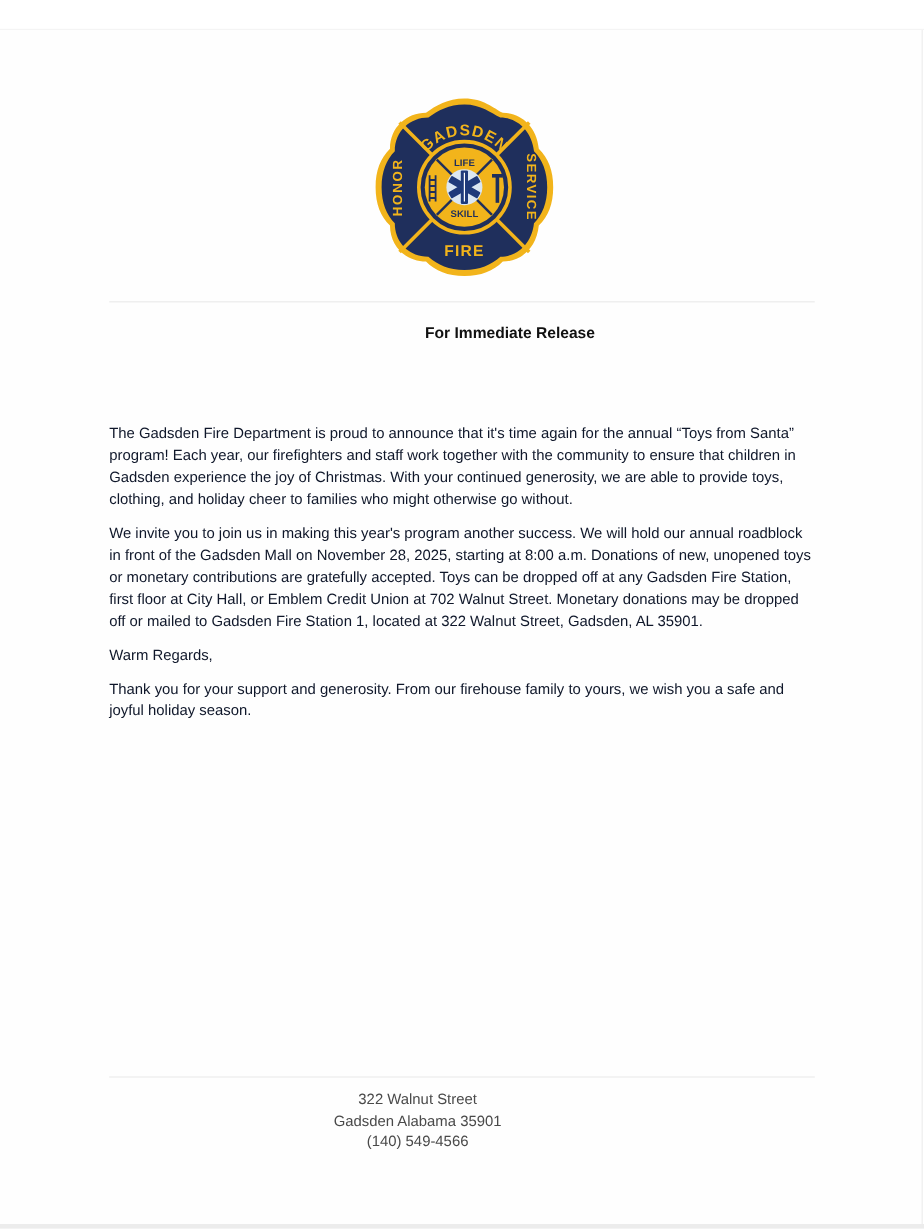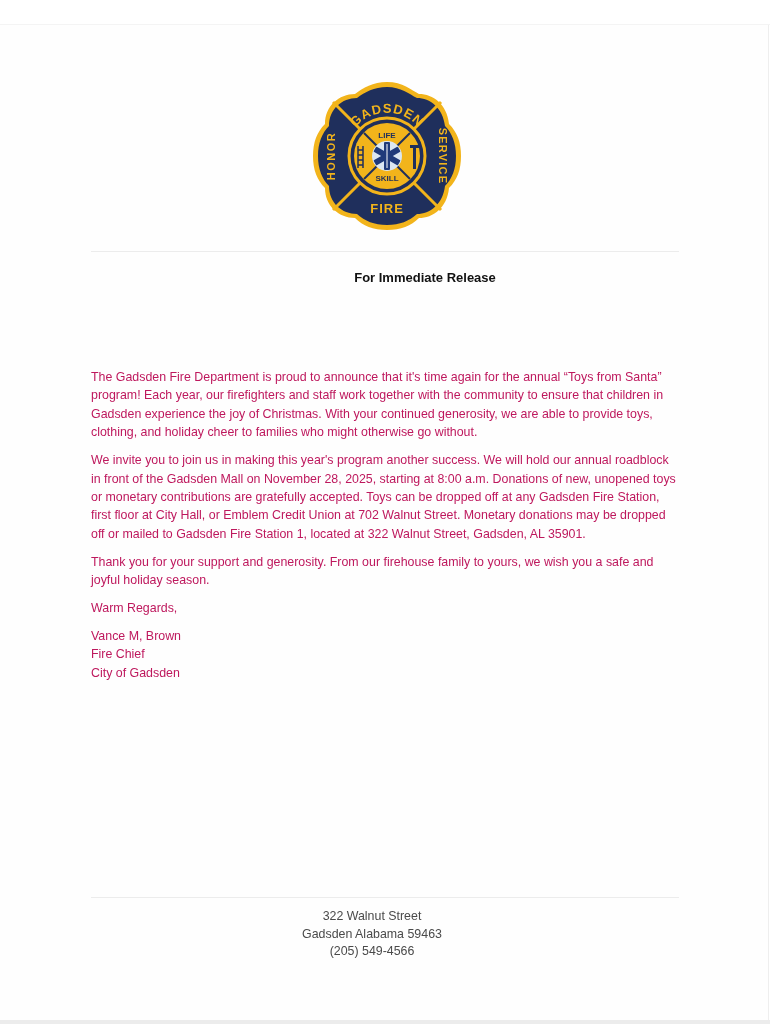--- a/index.html
+++ b/index.html
@@ -54,44 +54,43 @@
       left: 0; top: 270px;
       width: 770px;
       text-align: center;
       font-weight: bold;
       font-size: 13px;
       color: #111111;
       padding-left: 40px;
     }
     .body-text {
       position: absolute;
-      left: 91px; top: 368px;
+      left: 91px; top: 352px;
       width: 590px;
       font-size: 12.4px;
       line-height: 18.4px;
-      color: #be185d;
+      color: #0f172a;
     }
     .body-text p {
       margin: 0 0 9.5px 0;
     }
     .signature {
       margin-top: 0;
     }
     .signature div {
       line-height: 18.4px;
     }
     .footer {
       position: absolute;
       left: 0; top: 908px;
       width: 696px;
       text-align: center;
       font-size: 12.4px;
       line-height: 17.5px;
       color: #4a4a4a;
-      padding-left: 24px;
     }
   </style>
 </head>
 <body>
 
 <div class="top-strip"></div>
 
 <div class="page"></div>
 
 <div class="logo">
@@ -148,30 +147,25 @@
   </svg>
 </div>
 
 <div class="rule top"></div>
 
 <div class="release-title">For Immediate Release</div>
 
 <div class="body-text">
   <p>The Gadsden Fire Department is proud to announce that it's time again for the annual “Toys from Santa” program! Each year, our firefighters and staff work together with the community to ensure that children in Gadsden experience the joy of Christmas. With your continued generosity, we are able to provide toys, clothing, and holiday cheer to families who might otherwise go without.</p>
   <p>We invite you to join us in making this year's program another success. We will hold our annual roadblock in front of the Gadsden Mall on November 28, 2025, starting at 8:00 a.m. Donations of new, unopened toys or monetary contributions are gratefully accepted. Toys can be dropped off at any Gadsden Fire Station, first floor at City Hall, or Emblem Credit Union at 702 Walnut Street. Monetary donations may be dropped off or mailed to Gadsden Fire Station 1, located at 322 Walnut Street, Gadsden, AL 35901.</p>
+  <p>Warm Regards,</p>
   <p>Thank you for your support and generosity. From our firehouse family to yours, we wish you a safe and joyful holiday season.</p>
-  <p>Warm Regards,</p>
-  <div class="signature">
-    <div>Vance M, Brown</div>
-    <div>Fire Chief</div>
-    <div>City of Gadsden</div>
-  </div>
 </div>
 
 <div class="rule bottom"></div>
 
 <div class="footer">
   <div>322 Walnut Street</div>
-  <div>Gadsden Alabama 59463</div>
-  <div>(205) 549-4566</div>
+  <div>Gadsden Alabama 35901</div>
+  <div>(140) 549-4566</div>
 </div>
 
 <div class="bottom-strip"></div>
 
 </body></html>

